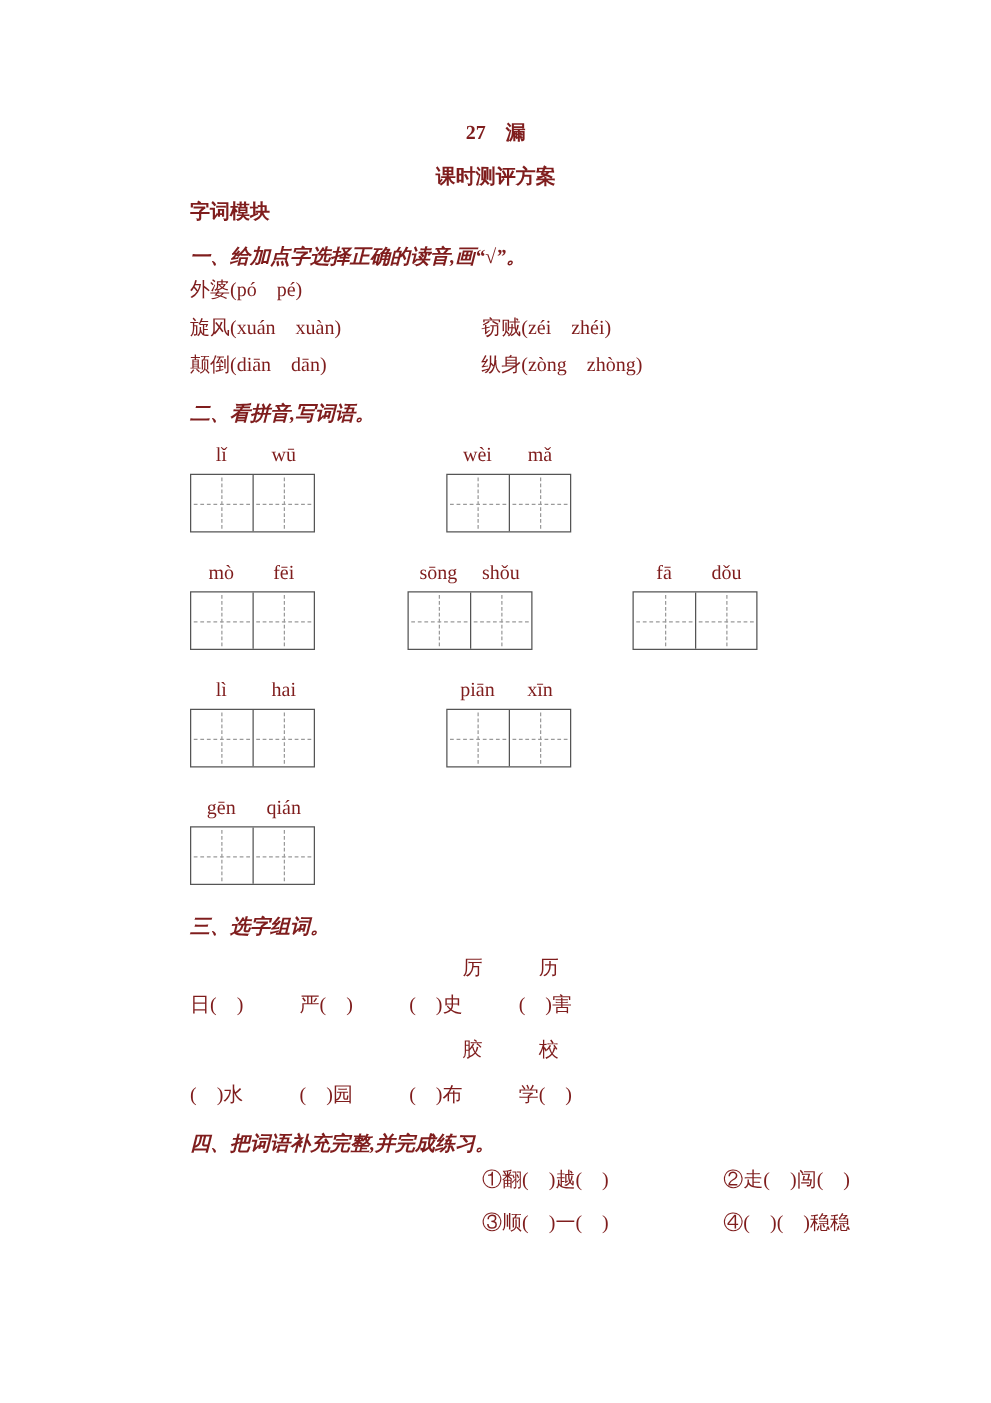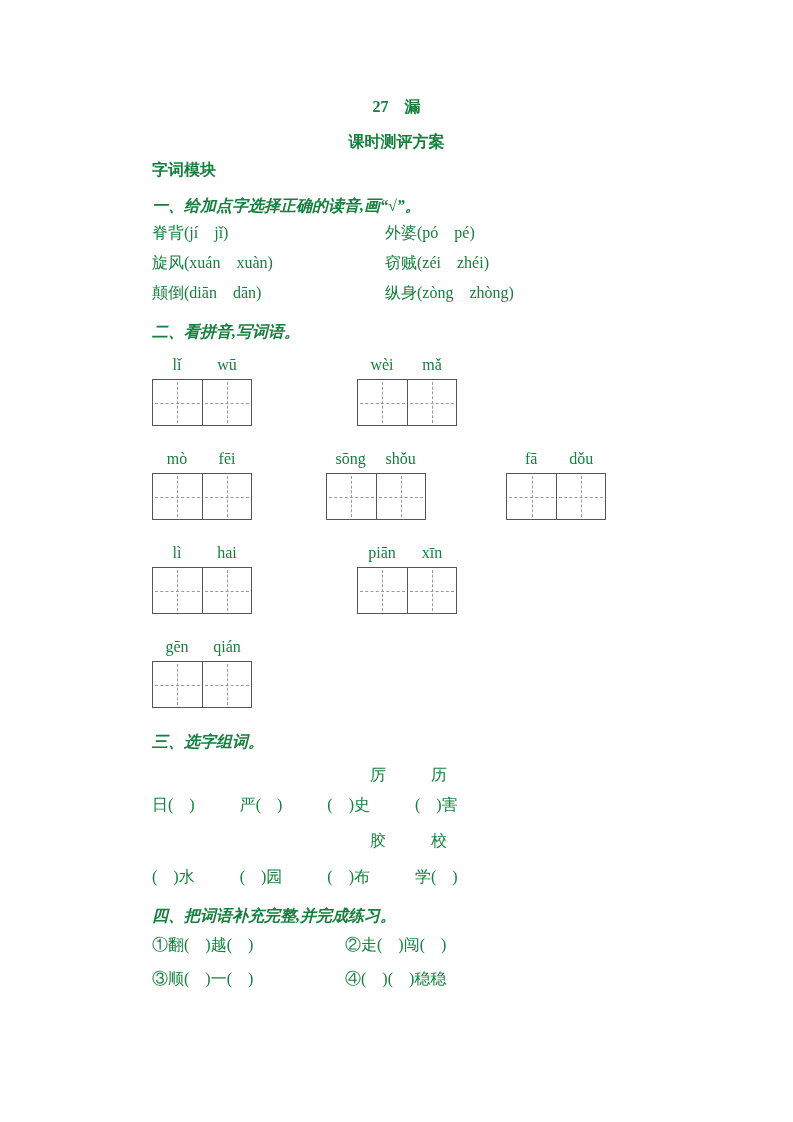--- a/index.html
+++ b/index.html
@@ -1,16 +1,16 @@
 <!DOCTYPE html>
 <html><head>
 <meta charset="utf-8">
 <style>
   html,body{margin:0;padding:0;background:#ffffff;}
-  .page{position:relative;width:793px;height:1122px;background:#fff;color:#15803d;
+  .page{position:relative;width:793px;height:1122px;background:#fff;color:#7f1d1d;
     font-family:"Liberation Serif","DejaVu Serif",serif;font-size:16px;
     box-sizing:border-box;padding:95px 113px 0 152px;overflow:hidden;}
   .center-line{margin-left:-152px;margin-right:-113px;text-align:center;font-weight:700;line-height:24px;}
   .subtitle{margin-top:11px;}
   .module{font-weight:700;line-height:24px;margin-top:4px;}
   .sec-heading{font-weight:700;line-height:24px;margin-top:12px;font-style:italic;}
   .pair-row{line-height:30px;display:flex;}
   .pair-left{width:233px;}
   .grids{margin-top:10px;}
   .grid-row{display:flex;margin-bottom:22px;}
@@ -19,35 +19,34 @@
   .pinyin{display:flex;width:100px;line-height:22px;font-size:16px;margin-bottom:3px;}
   .pinyin span{flex:1;text-align:center;}
   .tzg{display:flex;border:1px solid #555;width:100px;box-sizing:border-box;background:#fff;}
   .tzg-cell{width:50px;height:45px;position:relative;box-sizing:border-box;}
   .tzg-cell + .tzg-cell{border-left:1px solid #555;}
   .tzg-cell::before{content:"";position:absolute;left:50%;top:2px;bottom:2px;border-left:1px dashed #9a9a9a;}
   .tzg-cell::after{content:"";position:absolute;top:50%;left:2px;right:2px;border-top:1px dashed #9a9a9a;}
   .choices-line{line-height:30px;margin-top:6px;padding-left:218px;display:flex;gap:45px;}
   .blanks-line{line-height:30px;display:flex;gap:45px;}
   .blanks-line2{margin-top:6px;}
-  .s4-line{line-height:34px;display:flex;}
+  .s4-line{line-height:34px;display:flex;justify-content:flex-end;}
   .s4-first{width:193px;}
 </style>
 </head>
 <body>
 
 <div class="page">
 
   <div class="center-line">27　漏</div>
   <div class="center-line subtitle">课时测评方案</div>
   <div class="module">字词模块</div>
 
   <div class="sec-heading">一、给加点字选择正确的读音,画“√”。</div>
   <div class="pair-row">
-    <span class="pair-left">脊背(jí　jǐ)</span>
     <span>外婆(pó　pé)</span>
   </div>
   <div class="pair-row">
     <span class="pair-left">旋风(xuán　xuàn)</span>
     <span>窃贼(zéi　zhéi)</span>
   </div>
   <div class="pair-row">
     <span class="pair-left">颠倒(diān　dān)</span>
     <span>纵身(zòng　zhòng)</span>
   </div>

